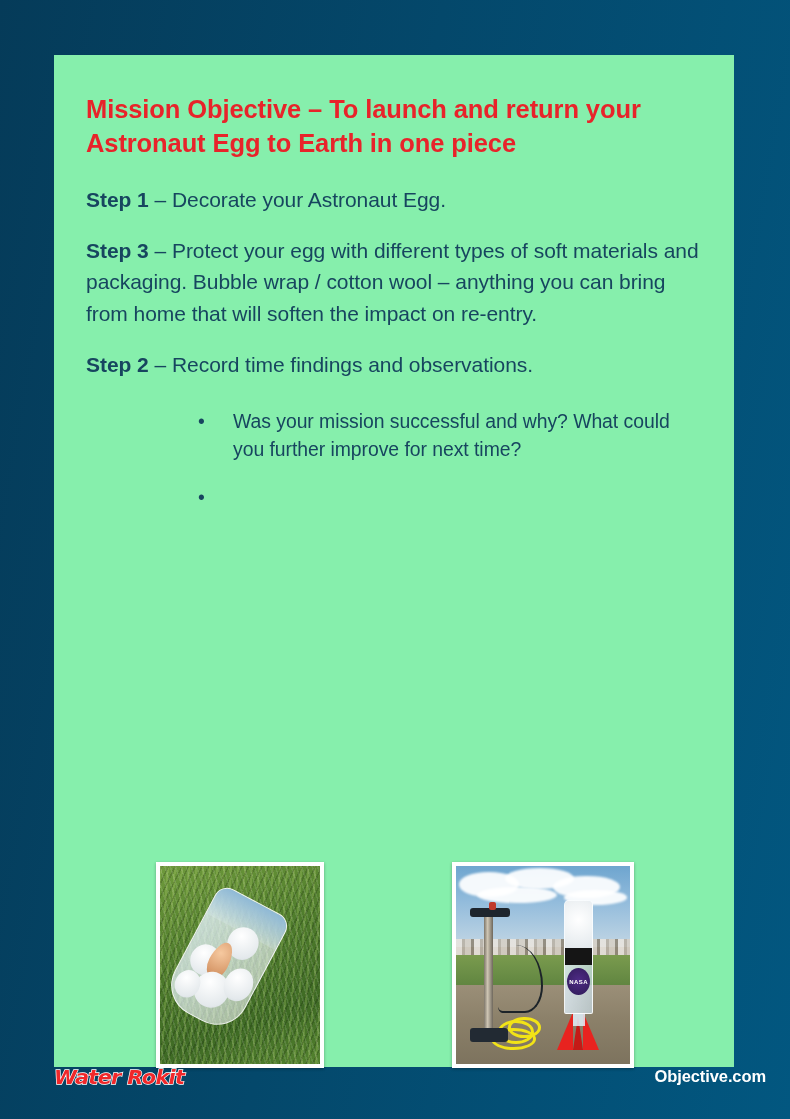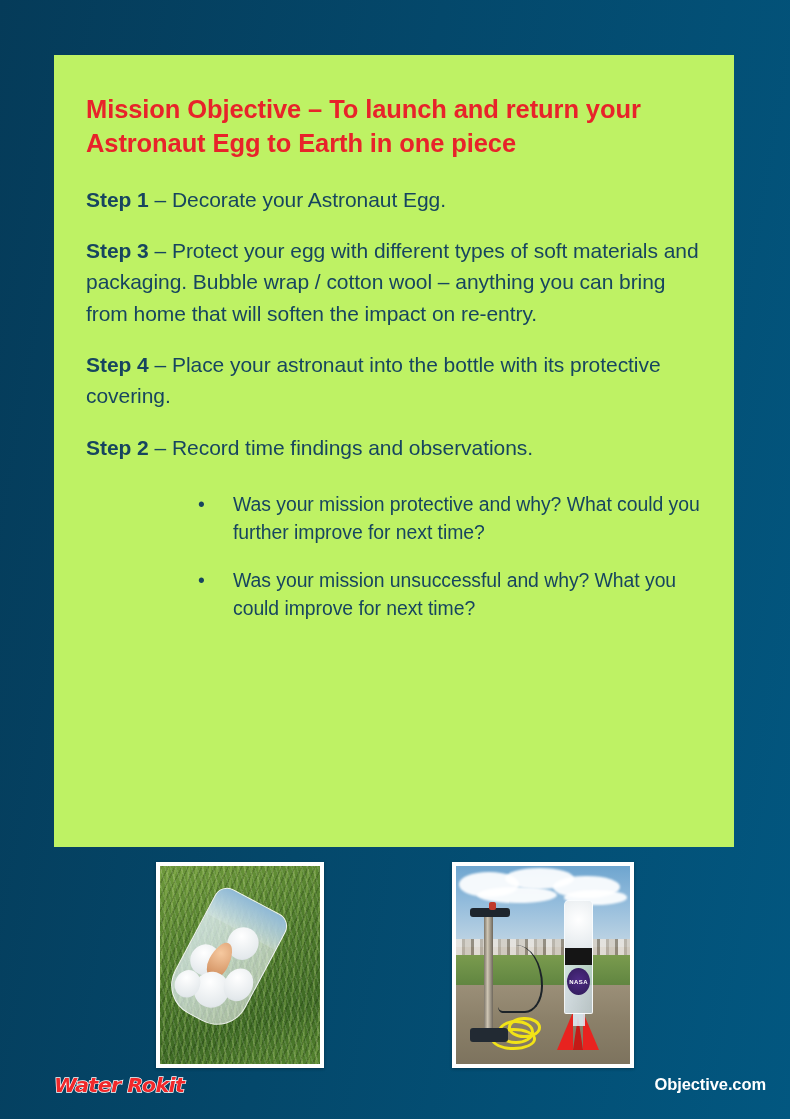--- a/index.html
+++ b/index.html
@@ -10,22 +10,22 @@
   body {
     font-family: "Liberation Sans", sans-serif;
     background: linear-gradient(100deg, #053b59 0%, #04486b 45%, #025780 100%);
     position: relative;
   }
 
   
   .card {
     position: absolute;
     left: 54px; top: 55px;
-    width: 680px; height: 792px;
-    background: #bef264;
+    width: 680px; height: 1012px;
+    background: #86efac;
   }
   .card-inner {
     padding: 38px 32px 10px 32px;
   }
 
   .mission-title {
     color: #e8232a;
     font-size: 25.5px;
     font-weight: bold;
     line-height: 1.33;
@@ -240,21 +240,21 @@
   }
   .fin-c {
     left: 67%; bottom: 7%;
     border-width: 0 5px 34px 5px;
     border-color: transparent transparent #c51a16 transparent;
   }
 
   
   .footer {
     position: absolute;
-    left: 0; bottom: 0;
+    left: 0; bottom: 8px;
     width: 790px; height: 52px; padding-left: 46px;
   }
   .brand-logo {
     position: absolute;
     left: 54px; top: 6px;
     font-family: "DejaVu Sans", sans-serif;
     font-size: 20px;
     font-weight: bold;
     font-style: italic;
     color: #f0282a;
@@ -283,38 +283,34 @@
 
     <p class="step-para">
       <span class="lbl">Step 1</span><span> – Decorate your Astronaut Egg.</span>
     </p>
 
 
     <p class="step-para">
       <span class="lbl">Step 3</span><span> – Protect your egg with different types of soft materials and packaging. Bubble wrap / cotton wool – anything you can bring from home that will soften the impact on re-entry.</span>
     </p>
 
-    <p class="step-para">
-      <span class="lbl">Step 4</span><span> – Place your astronaut into the bottle with its protective covering.</span>
-    </p>
 
 
 
     <p class="step-para">
       <span class="lbl">Step 2</span><span> – Record time findings and observations.</span>
     </p>
 
     <ul class="q-list">
       <li>
         <span class="bullet">•</span>
-        <span>Was your mission protective and why? What could you further improve for next time?</span>
+        <span>Was your mission successful and why? What could you further improve for next time?</span>
       </li>
       <li>
         <span class="bullet">•</span>
-        <span>Was your mission unsuccessful and why? What you could improve for next time?</span>
       </li>
     </ul>
 
   </div>
 </div>
 
 <div class="photo-row">
 
   <div class="photo-frame left">
     <div class="photo-img">

